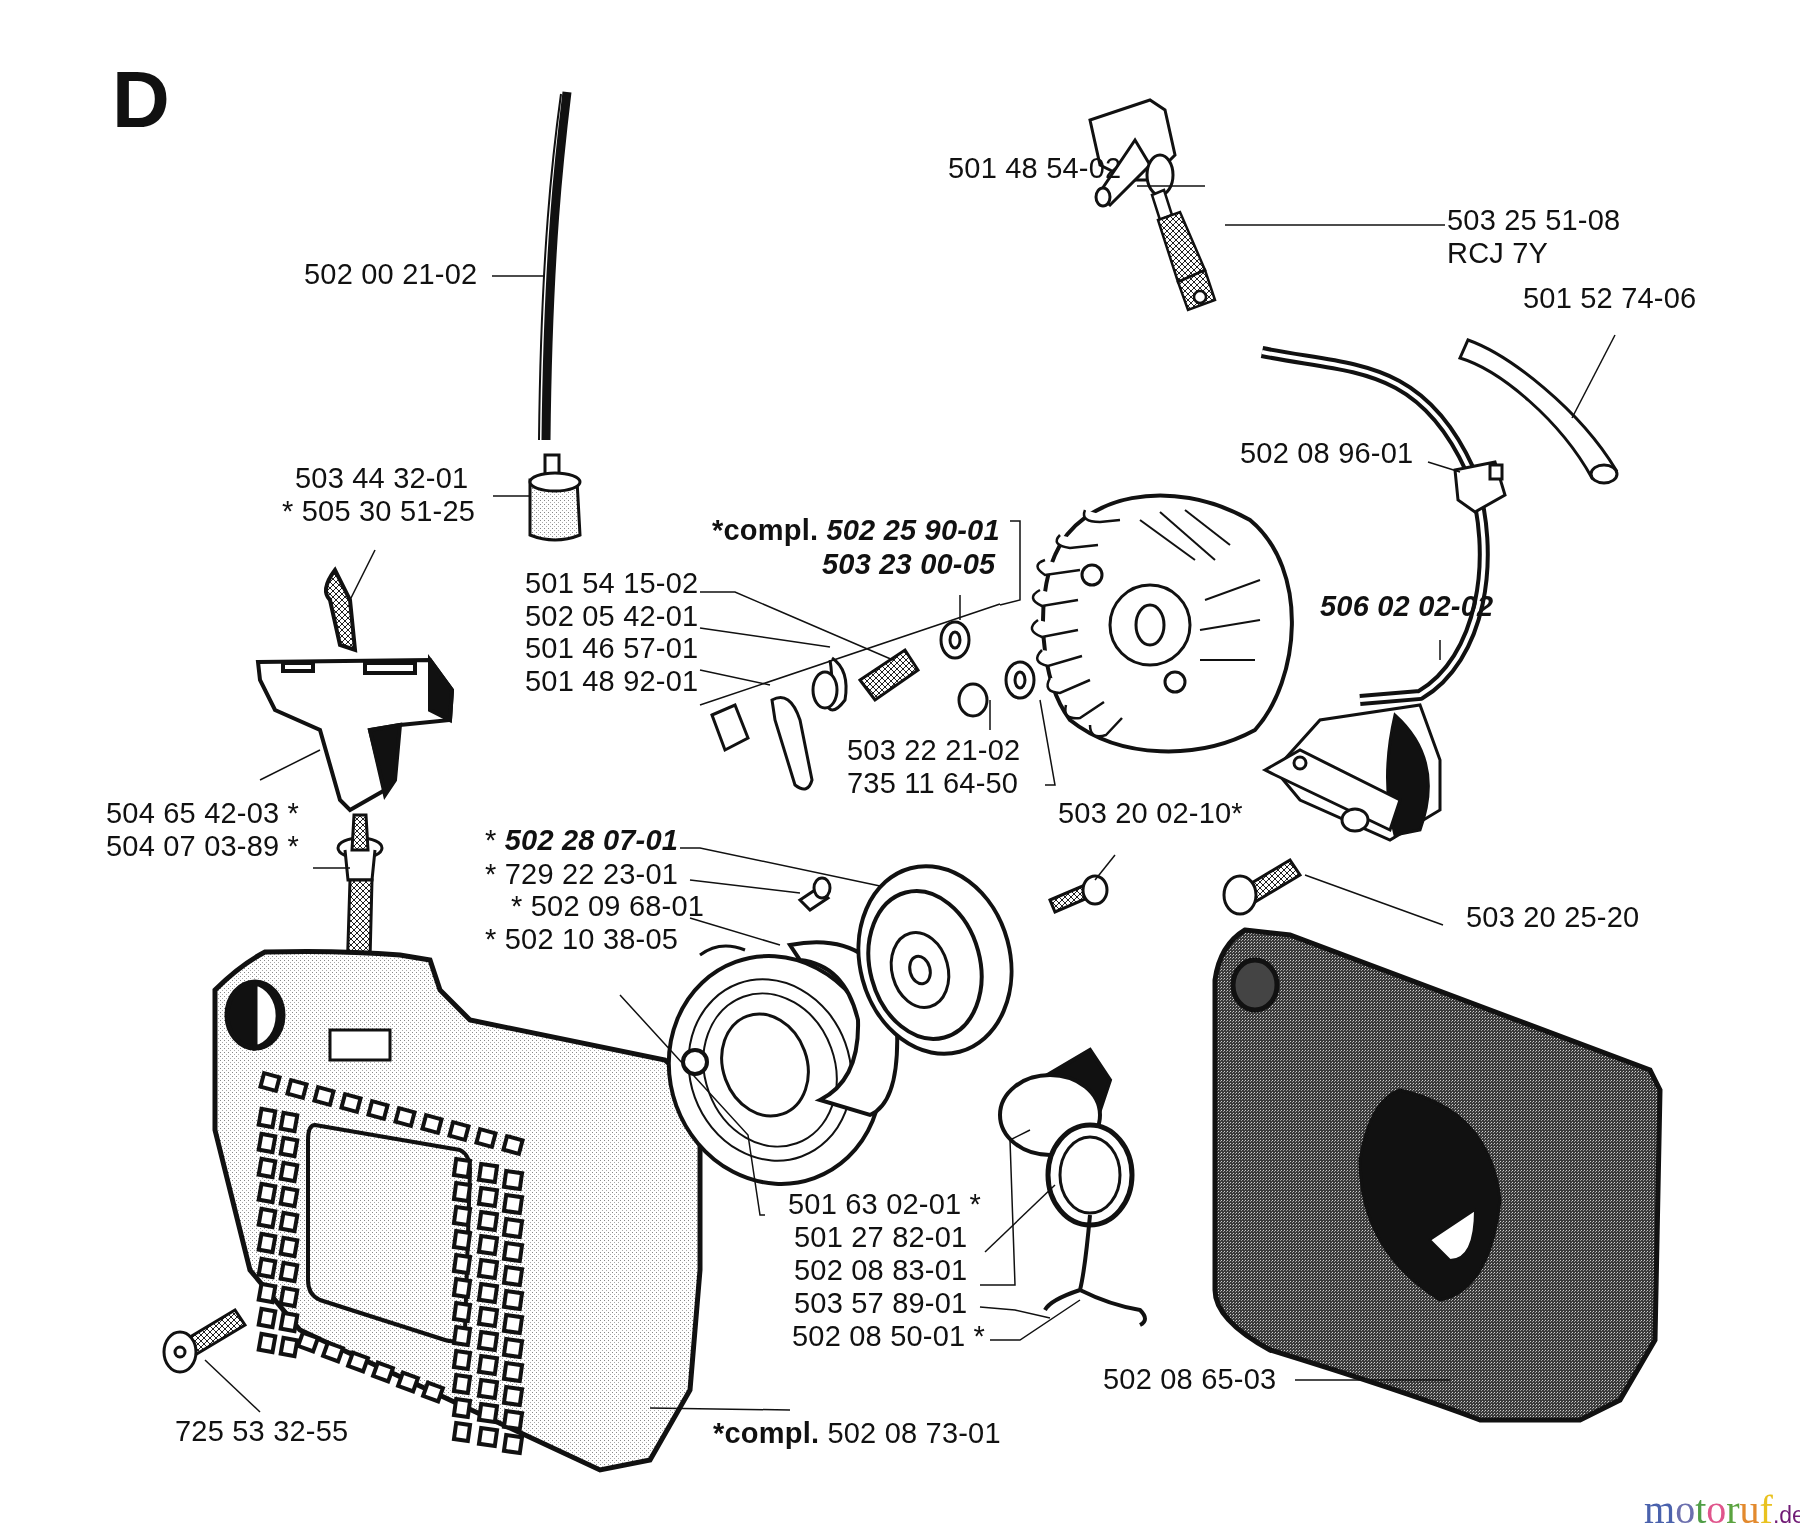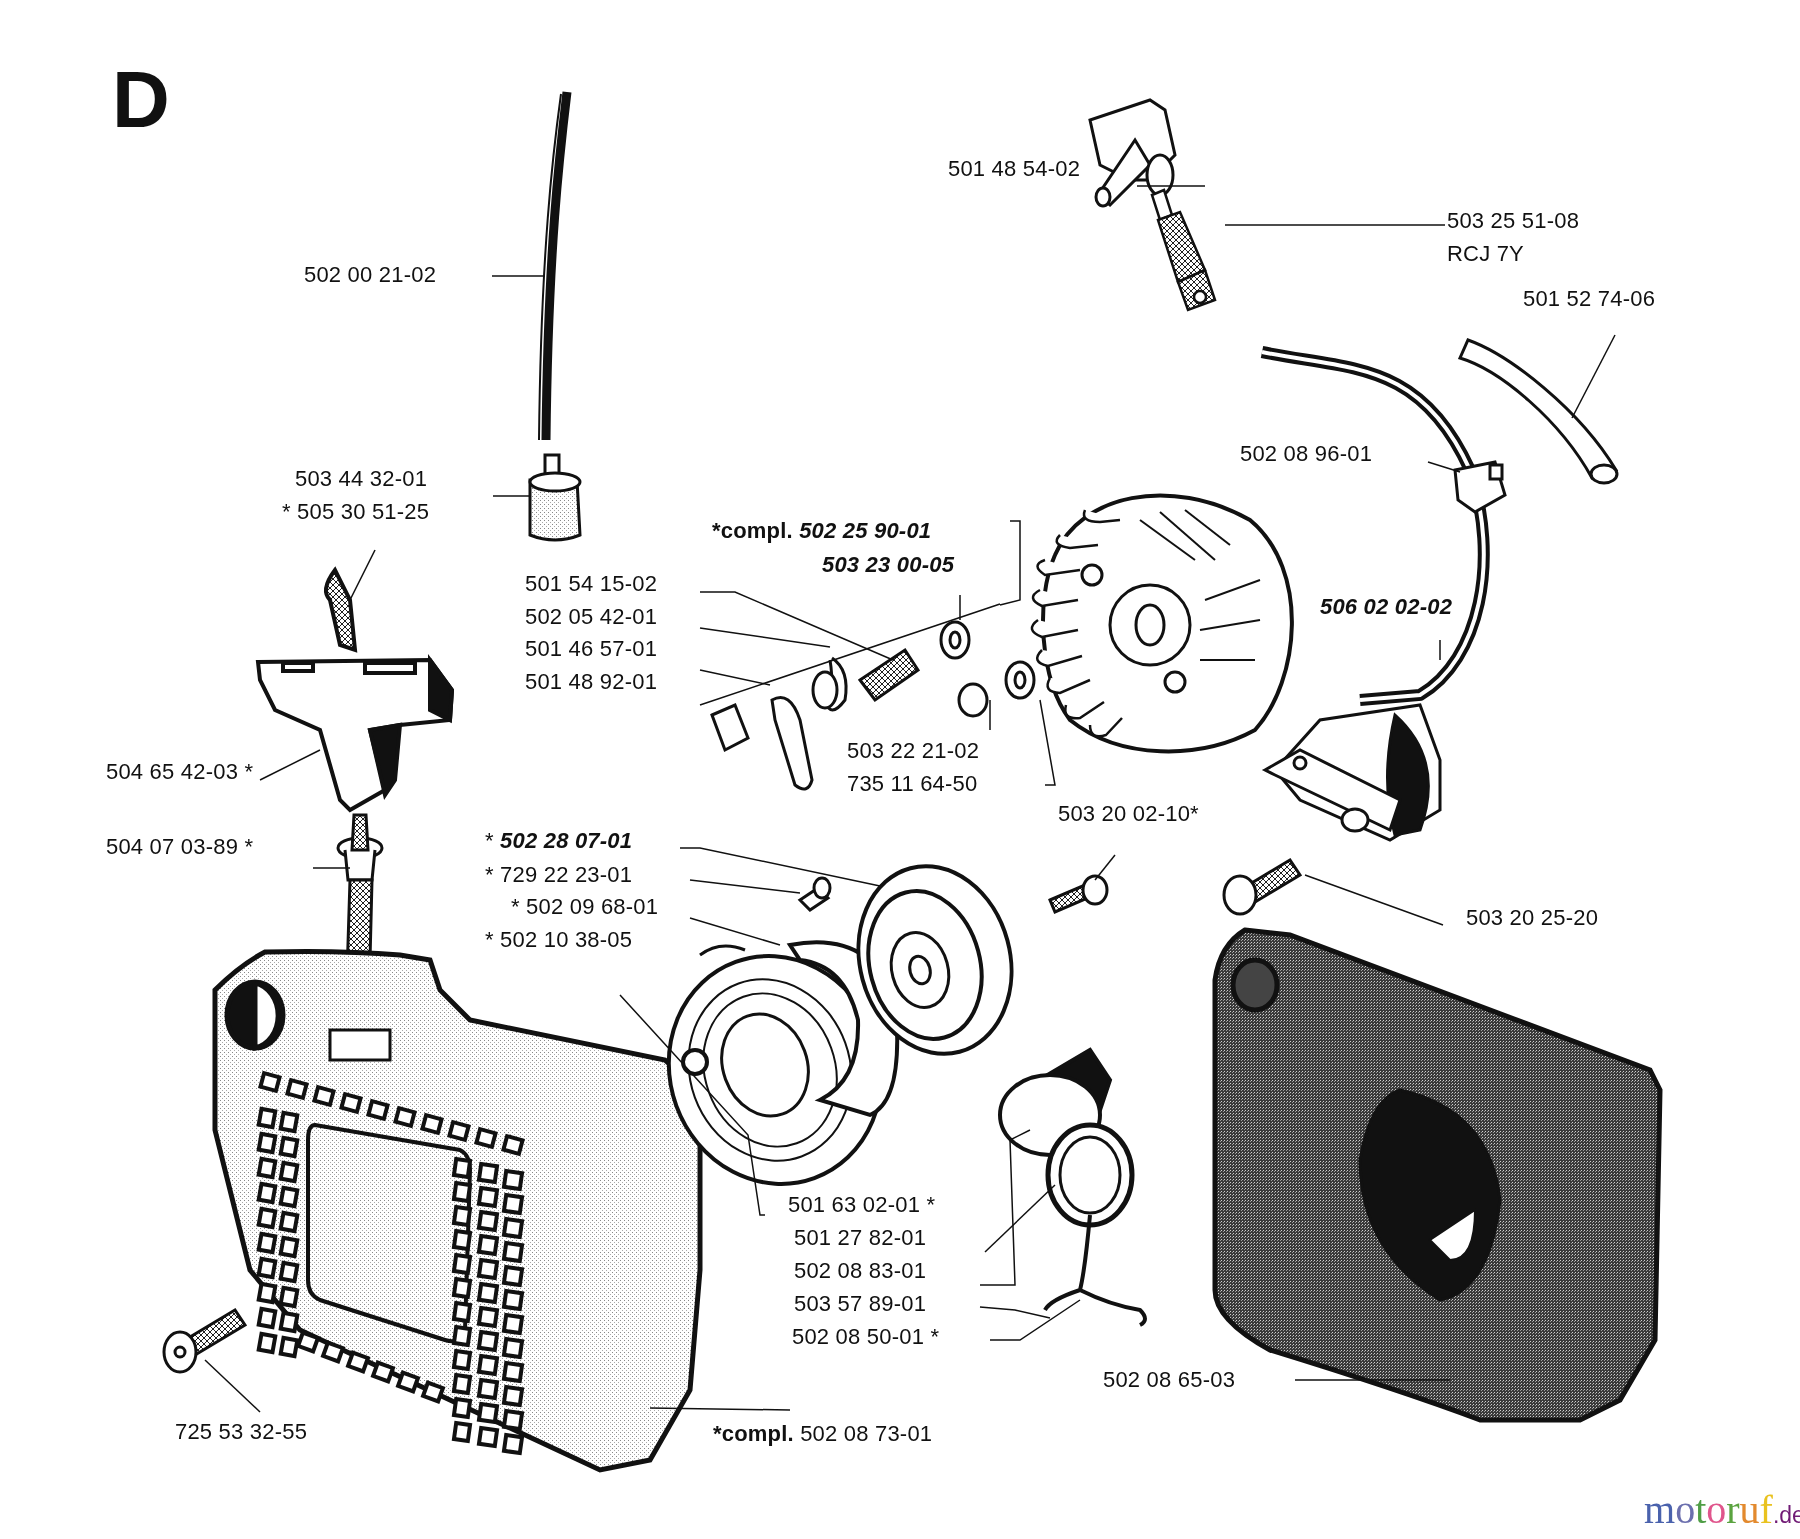--- a/index.html
+++ b/index.html
@@ -1,18 +1,18 @@
 <!DOCTYPE html>
 <html><head>
 <meta charset="utf-8">
 <style>
   html, body { margin: 0; padding: 0; background: #ffffff; }
   body { width: 1800px; height: 1539px; position: relative; overflow: hidden; font-family: "Liberation Sans", sans-serif; color: #111; }
   #diagram { position: absolute; left: 0; top: 0; width: 1800px; height: 1539px; }
-  .lbl { position: absolute; font-size: 22px; line-height: 33px; white-space: nowrap; color: #111; letter-spacing: 0.2px; }
+  .lbl { position: absolute; font-size: 29px; line-height: 33px; white-space: nowrap; color: #111; letter-spacing: 0.2px; }
   .lbl.bi { font-weight: bold; font-style: italic; }
   .lbl .b { font-weight: bold; font-style: normal; }
   .lbl .bi { font-weight: bold; font-style: italic; }
   .section-letter { position: absolute; left: 112px; top: 60px; font-size: 80px; font-weight: bold; line-height: 80px; font-family: "Liberation Sans", sans-serif; }
   .logo { position: absolute; left: 1644px; top: 1488px; font-family: "Liberation Serif", serif; font-size: 40px; line-height: 44px; white-space: nowrap; }
   .logo span { display: inline-block; }
   .logo .tld { font-family: "Liberation Sans", sans-serif; font-size: 23px; color: #701a75; }
 </style>
 </head>
 <body>
@@ -326,21 +326,21 @@
 <div class="lbl bi" style="left:1320px; top:590px;">506 02 02-02</div>
 
 <div class="lbl" style="left:525px; top:567px;">501 54 15-02</div>
 <div class="lbl" style="left:525px; top:600px;">502 05 42-01</div>
 <div class="lbl" style="left:525px; top:632px;">501 46 57-01</div>
 <div class="lbl" style="left:525px; top:665px;">501 48 92-01</div>
 
 <div class="lbl" style="left:847px; top:734px;">503 22 21-02</div>
 <div class="lbl" style="left:847px; top:767px;">735 11 64-50</div>
 
-<div class="lbl" style="left:106px; top:755px;text-align:center;">504 65 42-03 *</div>
+<div class="lbl" style="left:106px; top:797px;text-align:center;">504 65 42-03 *</div>
 <div class="lbl" style="left:106px; top:830px;">504 07 03-89 *</div>
 <div class="lbl" style="left:1058px; top:797px;">503 20 02-10*</div>
 
 <div class="lbl" style="left:485px; top:824px;">
   <span>* </span><span class="bi">502 28 07-01</span>
 </div>
 <div class="lbl" style="left:485px; top:858px;">
   <span>* </span><span>729 22 23-01</span>
 </div>
 <div class="lbl" style="left:511px; top:890px;text-align:center;">

